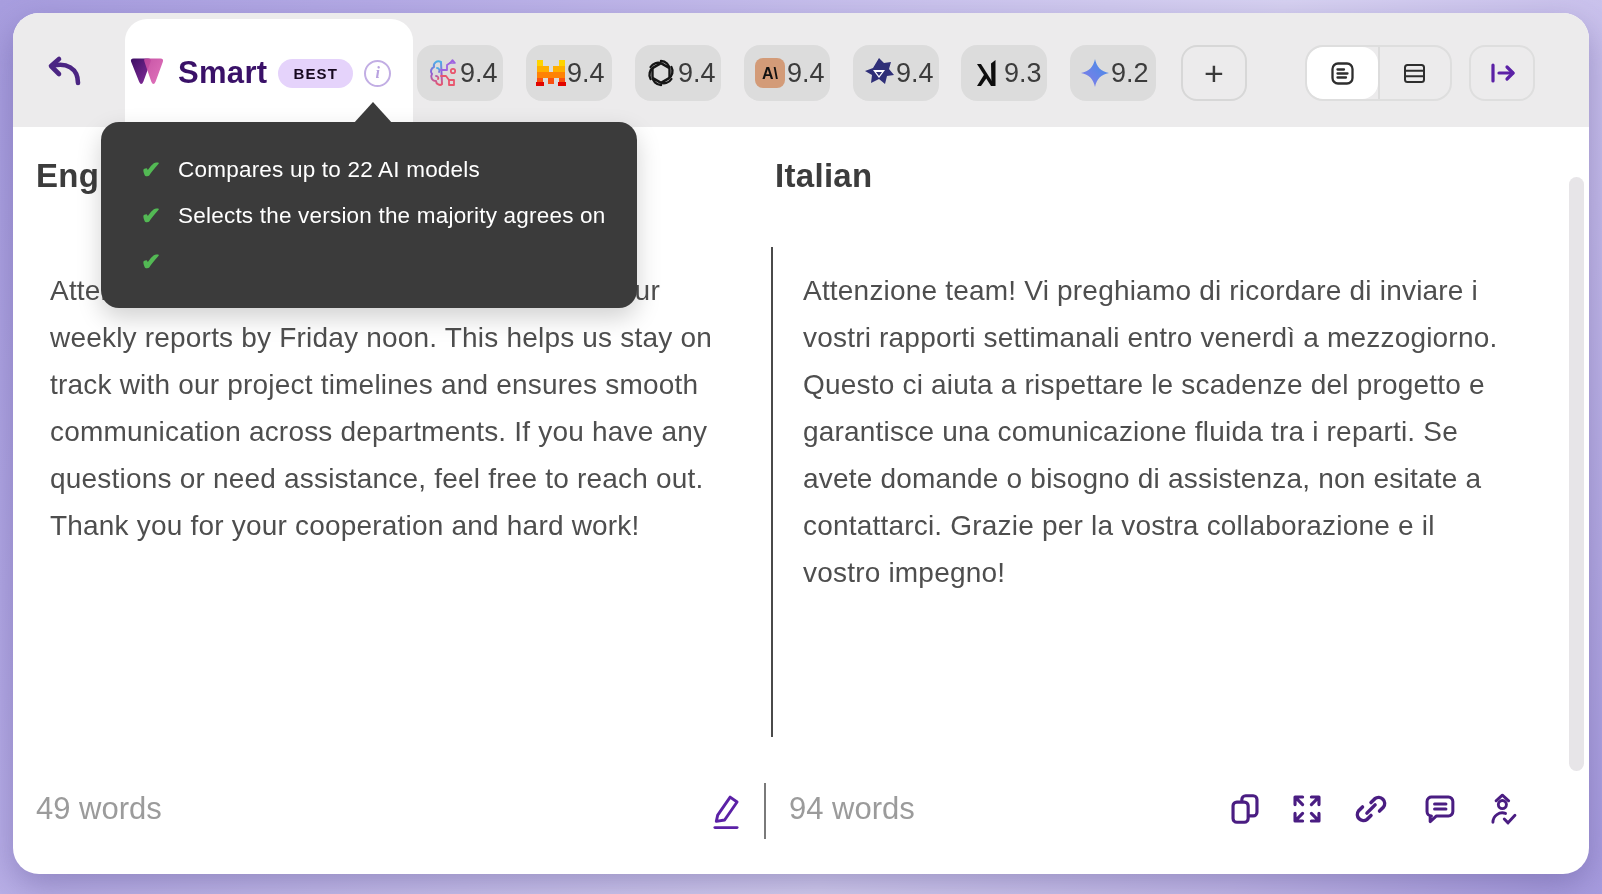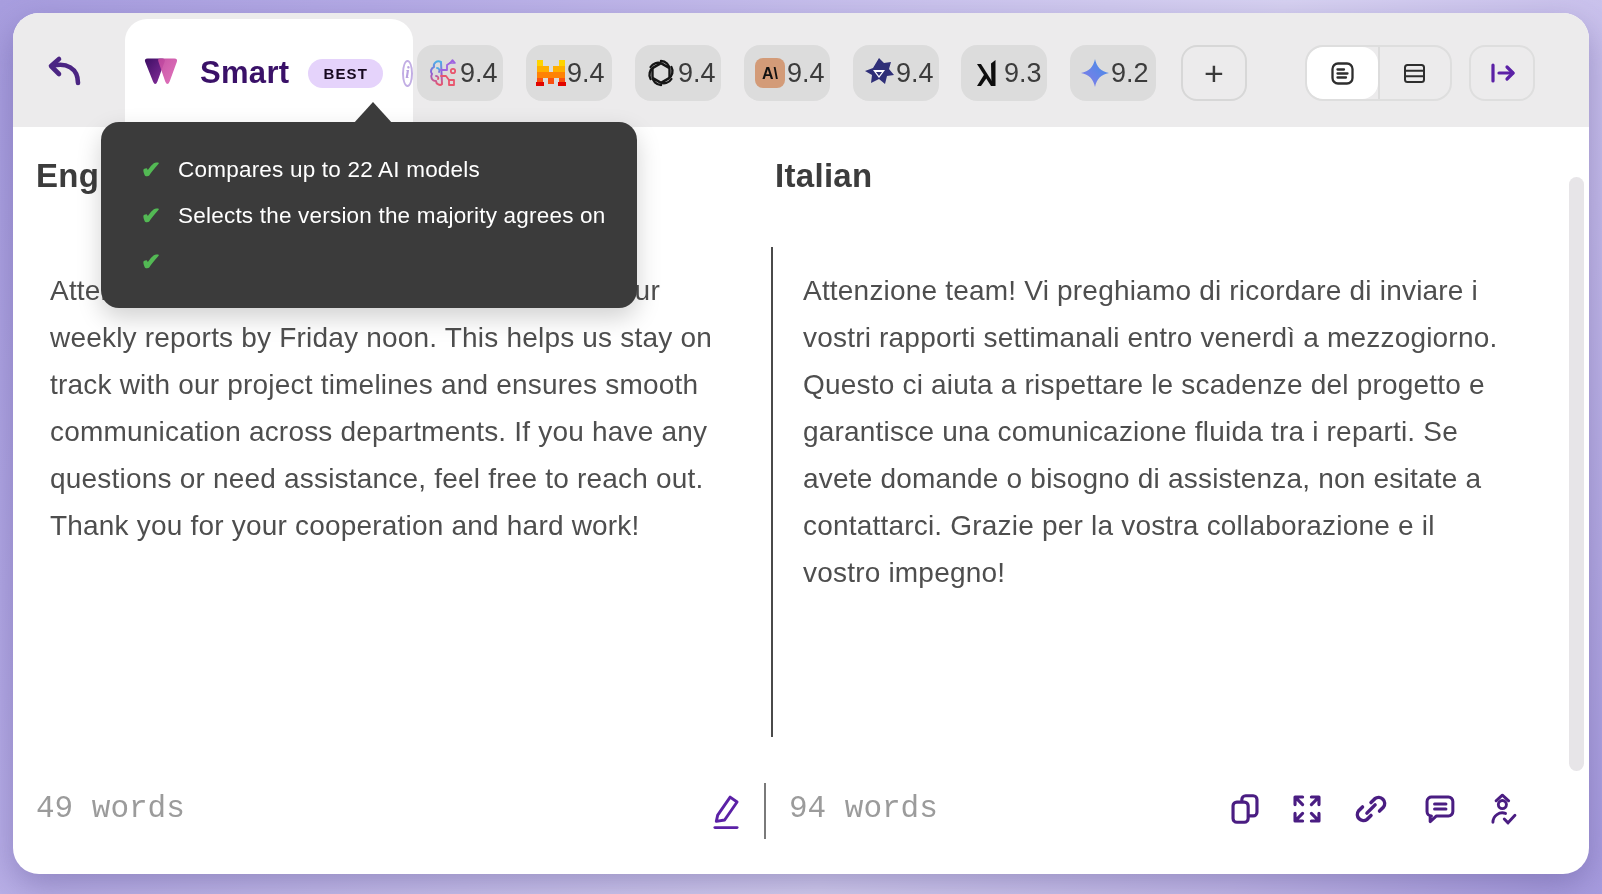--- a/index.html
+++ b/index.html
@@ -13,21 +13,21 @@
     position:absolute;left:13px;top:13px;width:1576px;height:861px;
     background:#ffffff;border-radius:26px;overflow:hidden;
     box-shadow:0 12px 34px rgba(70,58,130,.38);
   }
   .header{position:absolute;left:0;top:0;width:100%;height:114px;background:#ecebec;}
   .icon-btn{display:flex;align-items:center;justify-content:center;cursor:pointer;}
   .back-btn{position:absolute;left:26px;top:38px;width:48px;height:42px;color:#4b2583;}
   
   .smart-tab{
     position:absolute;left:112px;top:6px;width:288px;height:108px;background:#ffffff;
-    border-radius:22px 22px 0 0;display:flex;align-items:center;gap:19px;padding-left:16px;cursor:pointer;
+    border-radius:22px 22px 0 0;display:flex;align-items:center;gap:11px;padding-left:2px;cursor:pointer;
   }
   .smart-label{font-size:31px;font-weight:800;color:#3a1168;letter-spacing:.3px;}
   .best-badge{background:#e5d3fb;color:#17091f;font-size:15px;font-weight:700;letter-spacing:1.2px;
     padding:7px 15px;border-radius:999px;line-height:1;}
   .info-icon{width:27px;height:27px;border:2.4px solid #c2aee4;border-radius:50%;color:#b9a2e0;
     font-size:16px;font-weight:700;font-family:"Liberation Serif",serif;font-style:italic;
     display:flex;align-items:center;justify-content:center;cursor:pointer;}
   
   .model-tab{
     position:absolute;top:32px;width:86px;height:56px;background:#dcdcdc;border-radius:16px;
@@ -54,21 +54,21 @@
   .tip-text{color:#ffffff;font-size:22.5px;letter-spacing:.2px;}
   
   .lang-heading{position:absolute;top:144px;font-size:33px;font-weight:800;color:#3c3c3c;letter-spacing:.3px;}
   .eng-heading{left:23px;}
   .ita-heading{left:762px;}
   .col-divider{position:absolute;left:758px;top:234px;width:2px;height:490px;background:#4a4a4a;}
   .panel-text{position:absolute;top:254px;width:702px;font-size:28px;line-height:47px;color:#4e4e4e;letter-spacing:.2px;}
   .en-text{left:37px;cursor:text;}
   .it-text{left:790px;width:700px;}
   
-  .word-count{position:absolute;top:778px;font-size:31px;color:#9b9b9b;font-family:Liberation Mono, monospace;}
+  .word-count{position:absolute;top:778px;font-size:31px;color:#9b9b9b;}
   .en-words{left:23px;}
   .it-words{left:776px;}
   .edit-btn{position:absolute;left:693px;top:775px;width:40px;height:46px;color:#5b21a6;}
   .foot-divider{position:absolute;left:751px;top:770px;width:2px;height:56px;background:#7a7a7a;}
   .foot-icon{position:absolute;top:777px;width:38px;height:38px;color:#4a1d82;}
   .fi-copy{left:1213px}.fi-expand{left:1275px}.fi-link{left:1339px}.fi-comment{left:1407px}.fi-person{left:1471px}
   .scroll-thumb{position:absolute;left:1556px;top:164px;width:15px;height:594px;background:#e7e5e8;border-radius:8px;cursor:grab;}
   svg{display:block;}
 </style>
 </head>

